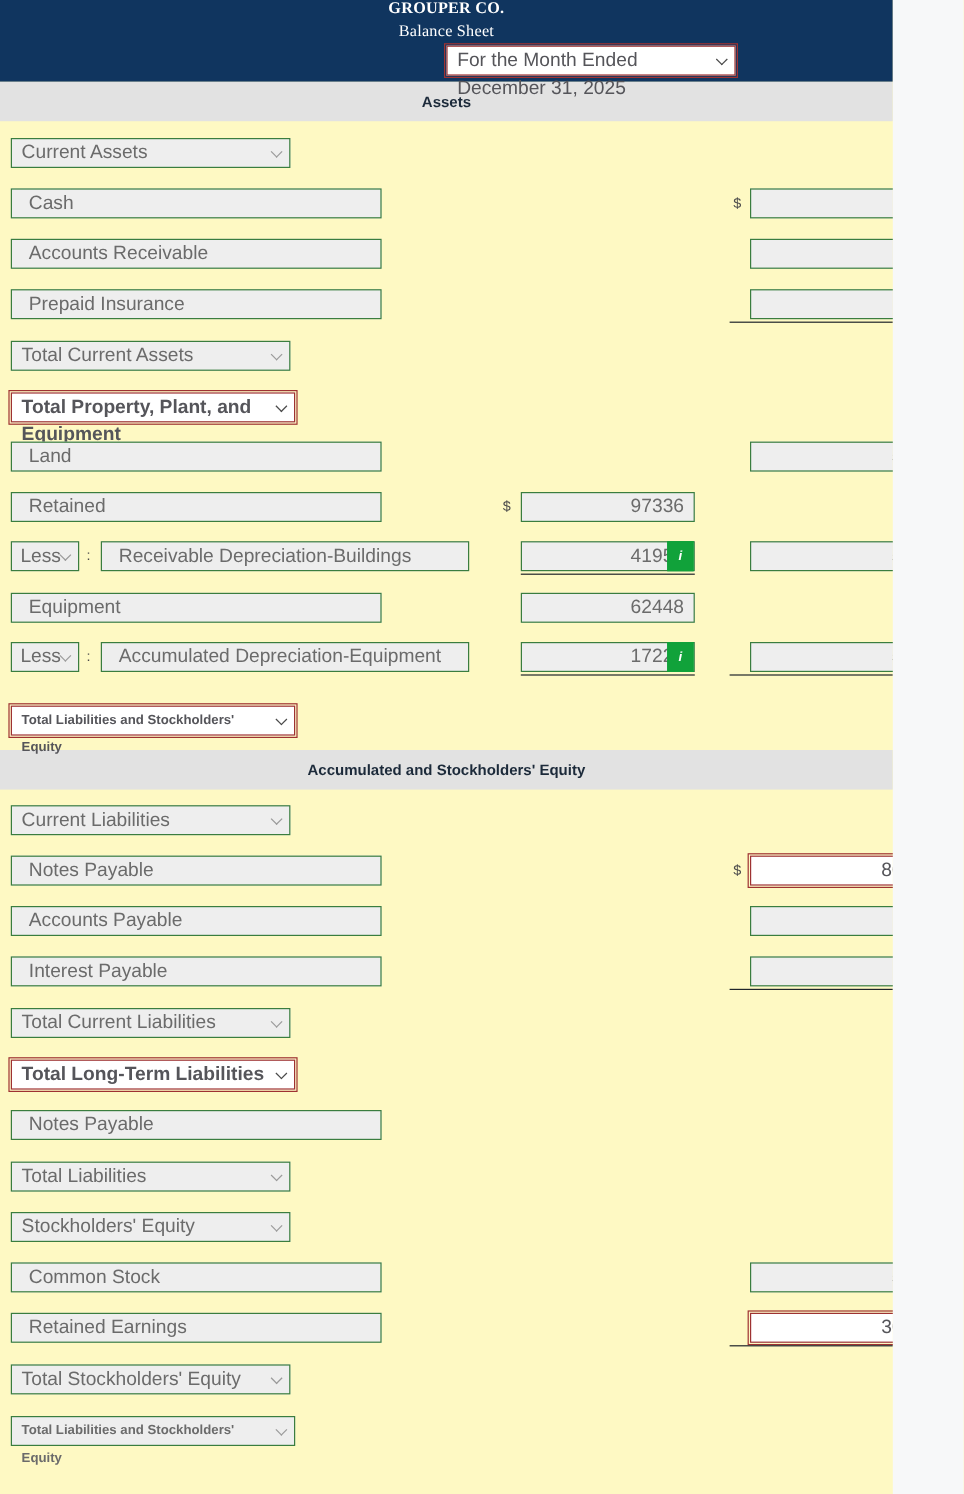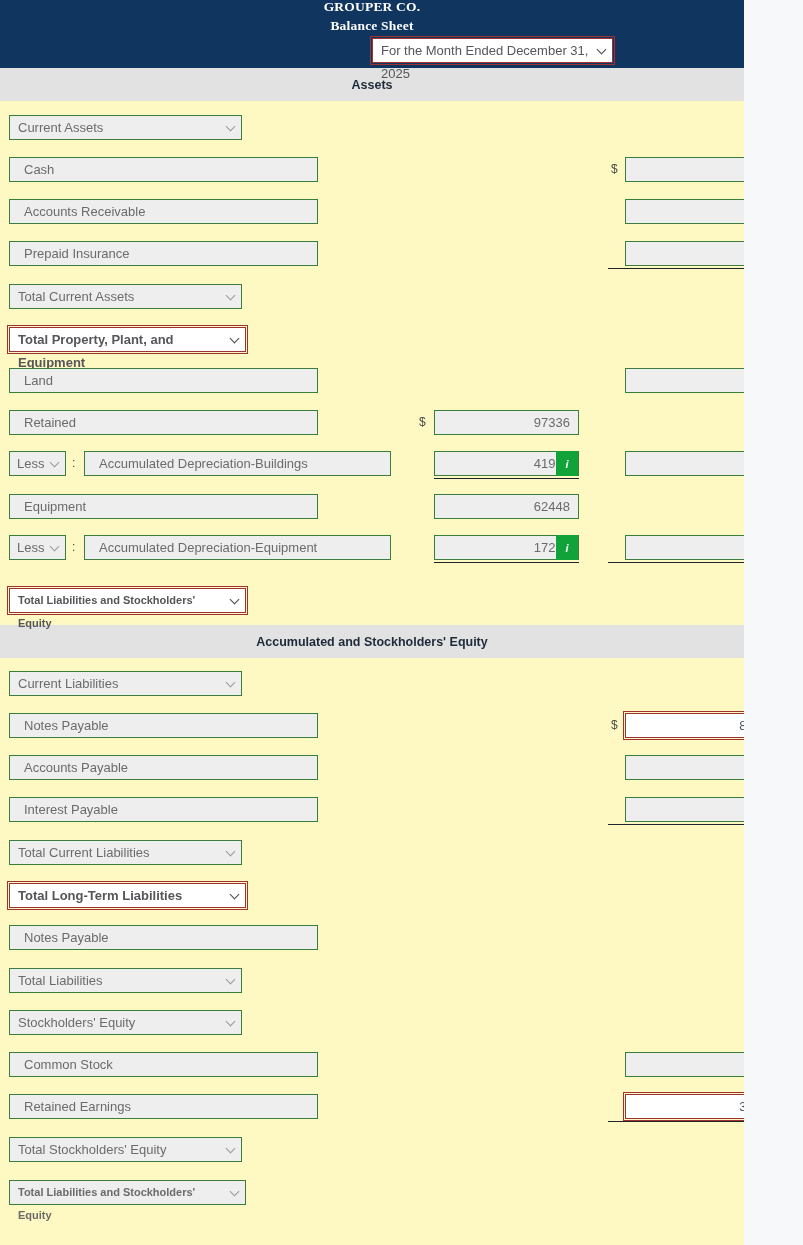--- a/index.html
+++ b/index.html
@@ -14,39 +14,39 @@
   
   .hdr{position:relative;height:68px;background:#10355f;}
   .hdr .co{
     position:absolute;left:0;right:0;top:-1px;text-align:center;
     font-family:"Liberation Serif","DejaVu Serif",serif;
     font-weight:bold;font-size:13.5px;color:#ffffff;letter-spacing:.2px;
   }
   .hdr .bs{
     position:absolute;left:0;right:0;top:18px;text-align:center;
     font-family:"Liberation Serif","DejaVu Serif",serif;
-    font-weight:bold;font-size:13.5px;color:#ffffff;letter-spacing:.2px;
+    font-weight:normal;font-size:13.5px;color:#ffffff;letter-spacing:.2px;
   }
   .hdr .perwrap{position:absolute;left:372px;top:38px;width:241px;}
 
   
   .secbar{
     height:33px;background:#e2e2e2;
     display:flex;align-items:center;justify-content:center;
     font-weight:bold;font-size:12.5px;color:#1c2a3a;
   }
 
   
   .row{position:relative;height:33px;}
 
   
   .ctl{
     box-sizing:border-box;height:25px;line-height:23px;
     background:#eeeeee;border:1px solid #3a7d3f;
-    font-size:13px;color:#6b6b6b;
+    font-size:16px;color:#6b6b6b;
     padding:0 8px;
   }
   .ctl.sel{padding-right:22px;background-image:none;position:relative;}
   .ctl.txt{}
   .ctl.num{text-align:right;padding-right:8px;}
   .ctl.wrong{
     background:#ffffff;border:1px solid #9e3232;outline:1px solid #9e3232;
     outline-offset:1px;color:#55555a;
   }
   .chev{
@@ -179,21 +179,21 @@
   </div>
   <div style="height:8px"></div>
 
   <div class="row">
     <div class="ctl sel less-sel">
       <span>Less</span>
       <span class="chev"></span>
     </div>
     <div class="colon">:</div>
     <div class="ctl txt less-txt">
-      <span>Accumulated Depreciation-Buildings</span>
+      <span>Receivable Depreciation-Buildings</span>
     </div>
     <div class="ctl num v-mid">41952</div>
     <div class="ibadge ib-mid">i</div>
     <div class="rule mid" style="top:31px;"></div>
     <div class="ctl num v-right">55</div>
   </div>
   <div style="height:10px"></div>
 
   <div class="row">
     <div class="ctl txt lbl-txt-i">

